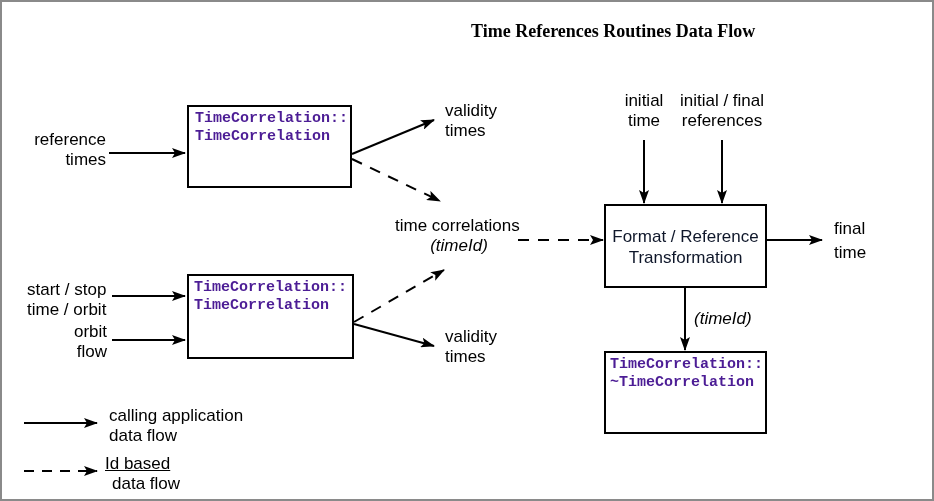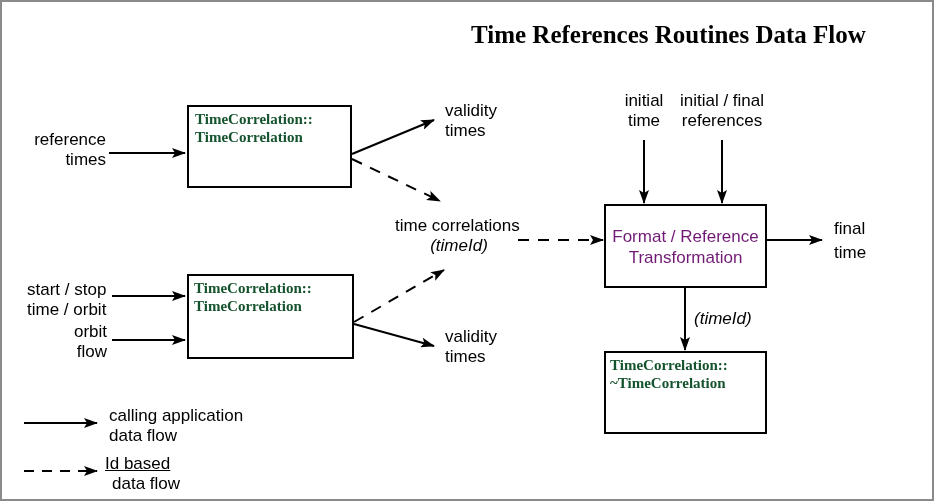--- a/index.html
+++ b/index.html
@@ -31,45 +31,45 @@
     font-size: 17px;
     line-height: 20px;
     white-space: pre;
   }
   .lbl.r { text-align: right; }
   .lbl.c { text-align: center; }
   .title {
     position: absolute;
     font-family: "Liberation Serif", serif;
     font-weight: bold;
-    font-size: 25px;
+    font-size: 18px;
     color: #000000;
     white-space: pre;
   }
   .boxtext {
     position: absolute;
-    font-family: Liberation Serif, serif;
+    font-family: Liberation Mono, monospace;
     font-weight: bold;
     font-size: 15px;
     line-height: 18px;
-    color: #14532d;
+    color: #4c1d95;
     white-space: pre;
   }
   .box {
     position: absolute;
     border: 2px solid #000000;
     background: #ffffff;
     box-sizing: border-box;
   }
   .boxlabel-sans {
     position: absolute;
     font-family: "Liberation Sans", sans-serif;
     font-size: 17px;
     line-height: 21px;
-    color: #701a75;
+    color: #0f172a;
     text-align: center;
     white-space: pre;
   }
   .ital { font-style: italic; }
 </style>
 </head>
 <body>
 
 <div id="page">
 

